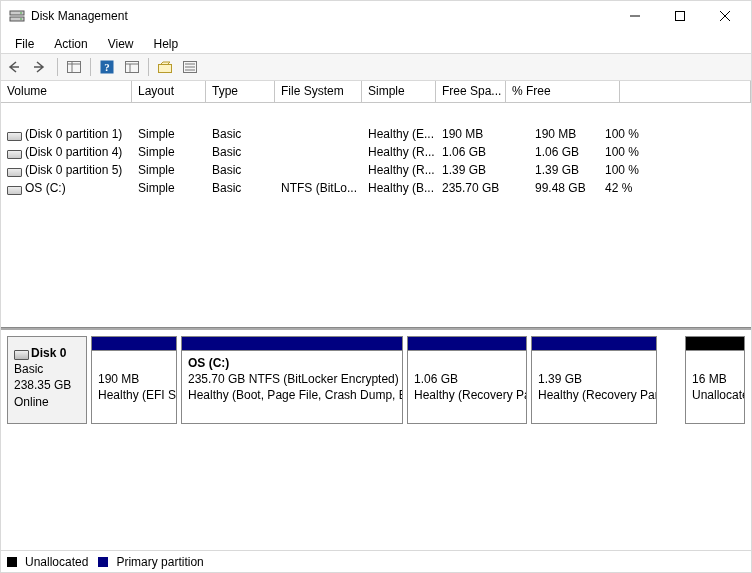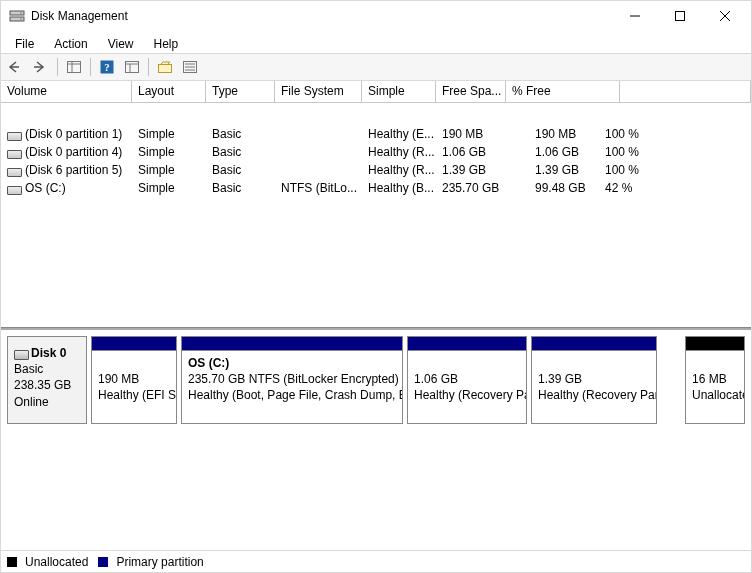--- a/index.html
+++ b/index.html
@@ -316,21 +316,21 @@
         <div class="col-volume"><span class="vol-icon"></span><span>(Disk 0 partition 4)</span></div>
         <div class="col-layout">Simple</div>
         <div class="col-type">Basic</div>
         <div class="col-fs"></div>
         <div class="col-status">Healthy (R...</div>
         <div class="col-cap">1.06 GB</div>
         <div class="col-free">1.06 GB</div>
         <div class="col-pct">100 %</div>
       </div>
       <div class="list-row">
-        <div class="col-volume"><span class="vol-icon"></span><span>(Disk 6 partition 5)</span></div>
+        <div class="col-volume"><span class="vol-icon"></span><span>(Disk 0 partition 5)</span></div>
         <div class="col-layout">Simple</div>
         <div class="col-type">Basic</div>
         <div class="col-fs"></div>
         <div class="col-status">Healthy (R...</div>
         <div class="col-cap">1.39 GB</div>
         <div class="col-free">1.39 GB</div>
         <div class="col-pct">100 %</div>
       </div>
       <div class="list-row">
         <div class="col-volume"><span class="vol-icon"></span><span>OS (C:)</span></div>

